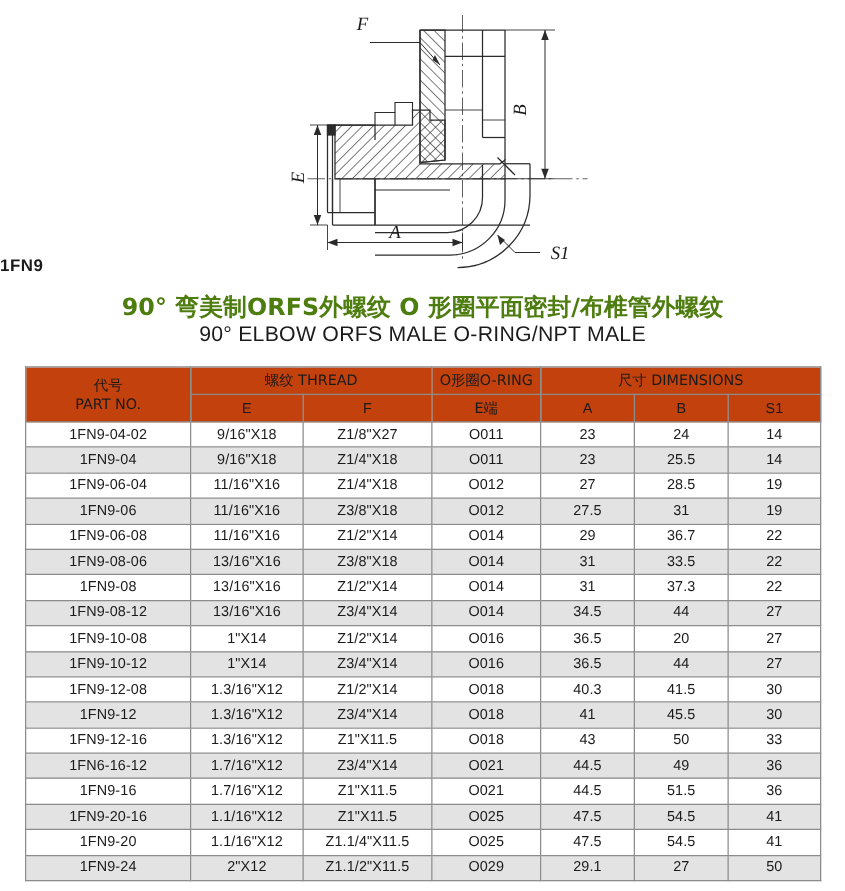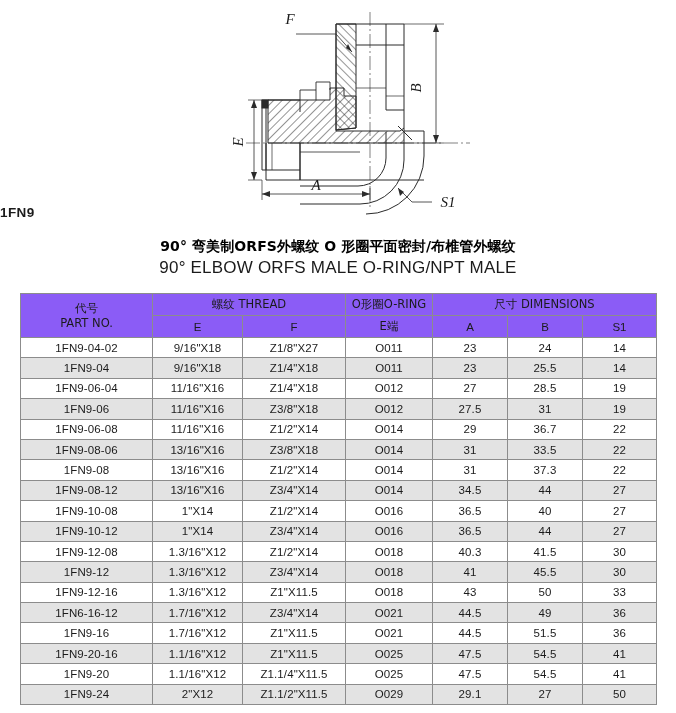--- a/index.html
+++ b/index.html
@@ -39,24 +39,24 @@
     color: #1b1b1b;
   }
 
   
   #title-block {
     width: 676px;
     text-align: center;
     margin-top: 4px;
   }
   #title-cn {
-    font-size: 14px;
+    font-size: 19px;
     font-weight: bold;
     letter-spacing: 0.1px;
-    color: #000000;
+    color: #4d7c0f;
     line-height: 21px;
     white-space: nowrap;
   }
   #title-en {
     font-size: 17px;
     font-weight: normal;
     letter-spacing: 0.2px;
     color: #1b1b1b;
     line-height: 22px;
     white-space: nowrap;
@@ -76,21 +76,21 @@
   table.spec th,
   table.spec td {
     border: 1px solid #8c8c8c;
     text-align: center;
     vertical-align: middle;
     color: #1b1b1b;
     font-weight: normal;
     padding: 0;
   }
   table.spec thead th {
-    background: #8b5cf6;
+    background: #c2410c;
     height: 21px;
     font-size: 11.5px;
   }
   table.spec thead th.tall {
     height: 42px;
     line-height: 15px;
   }
   table.spec tbody td {
     height: 19.4px;
     font-size: 11.5px;
@@ -333,21 +333,21 @@
           <td>34.5</td>
           <td>44</td>
           <td>27</td>
         </tr>
         <tr class="odd">
           <td>1FN9-10-08</td>
           <td>1"X14</td>
           <td>Z1/2"X14</td>
           <td>O016</td>
           <td>36.5</td>
-          <td>40</td>
+          <td>20</td>
           <td>27</td>
         </tr>
         <tr class="even">
           <td>1FN9-10-12</td>
           <td>1"X14</td>
           <td>Z3/4"X14</td>
           <td>O016</td>
           <td>36.5</td>
           <td>44</td>
           <td>27</td>

